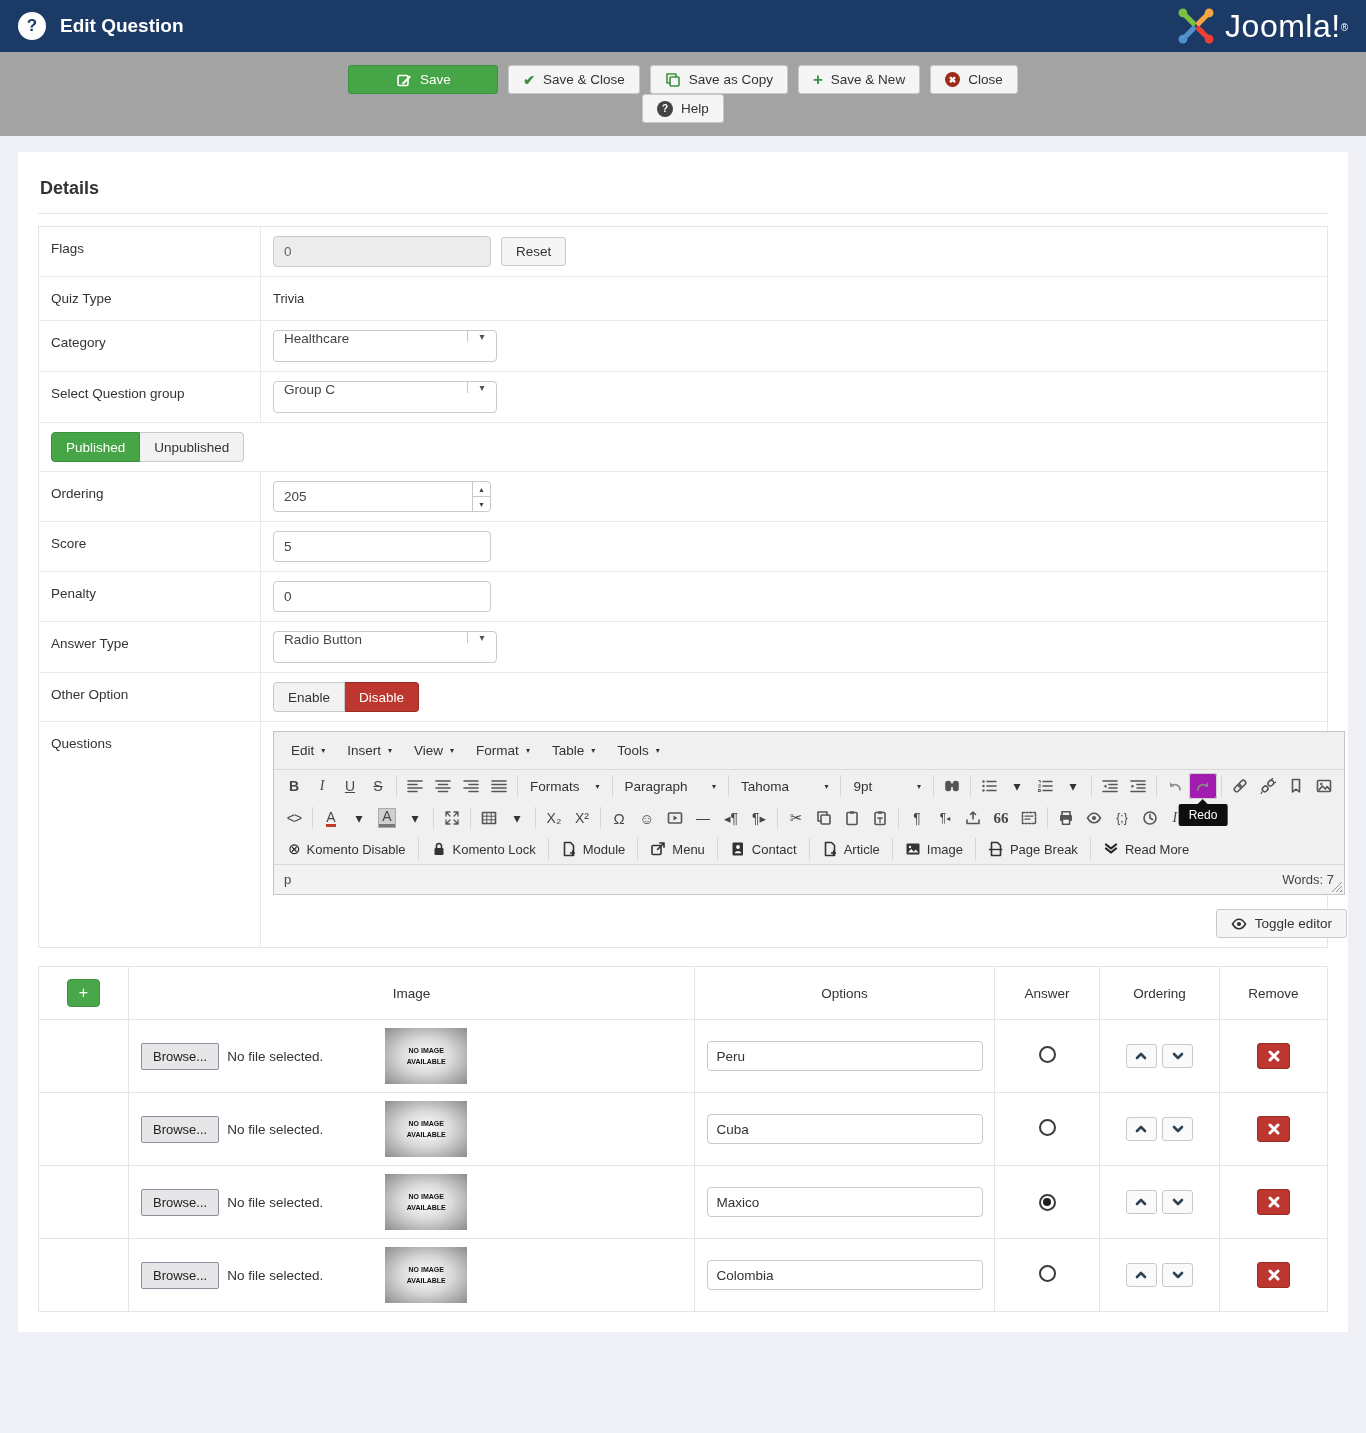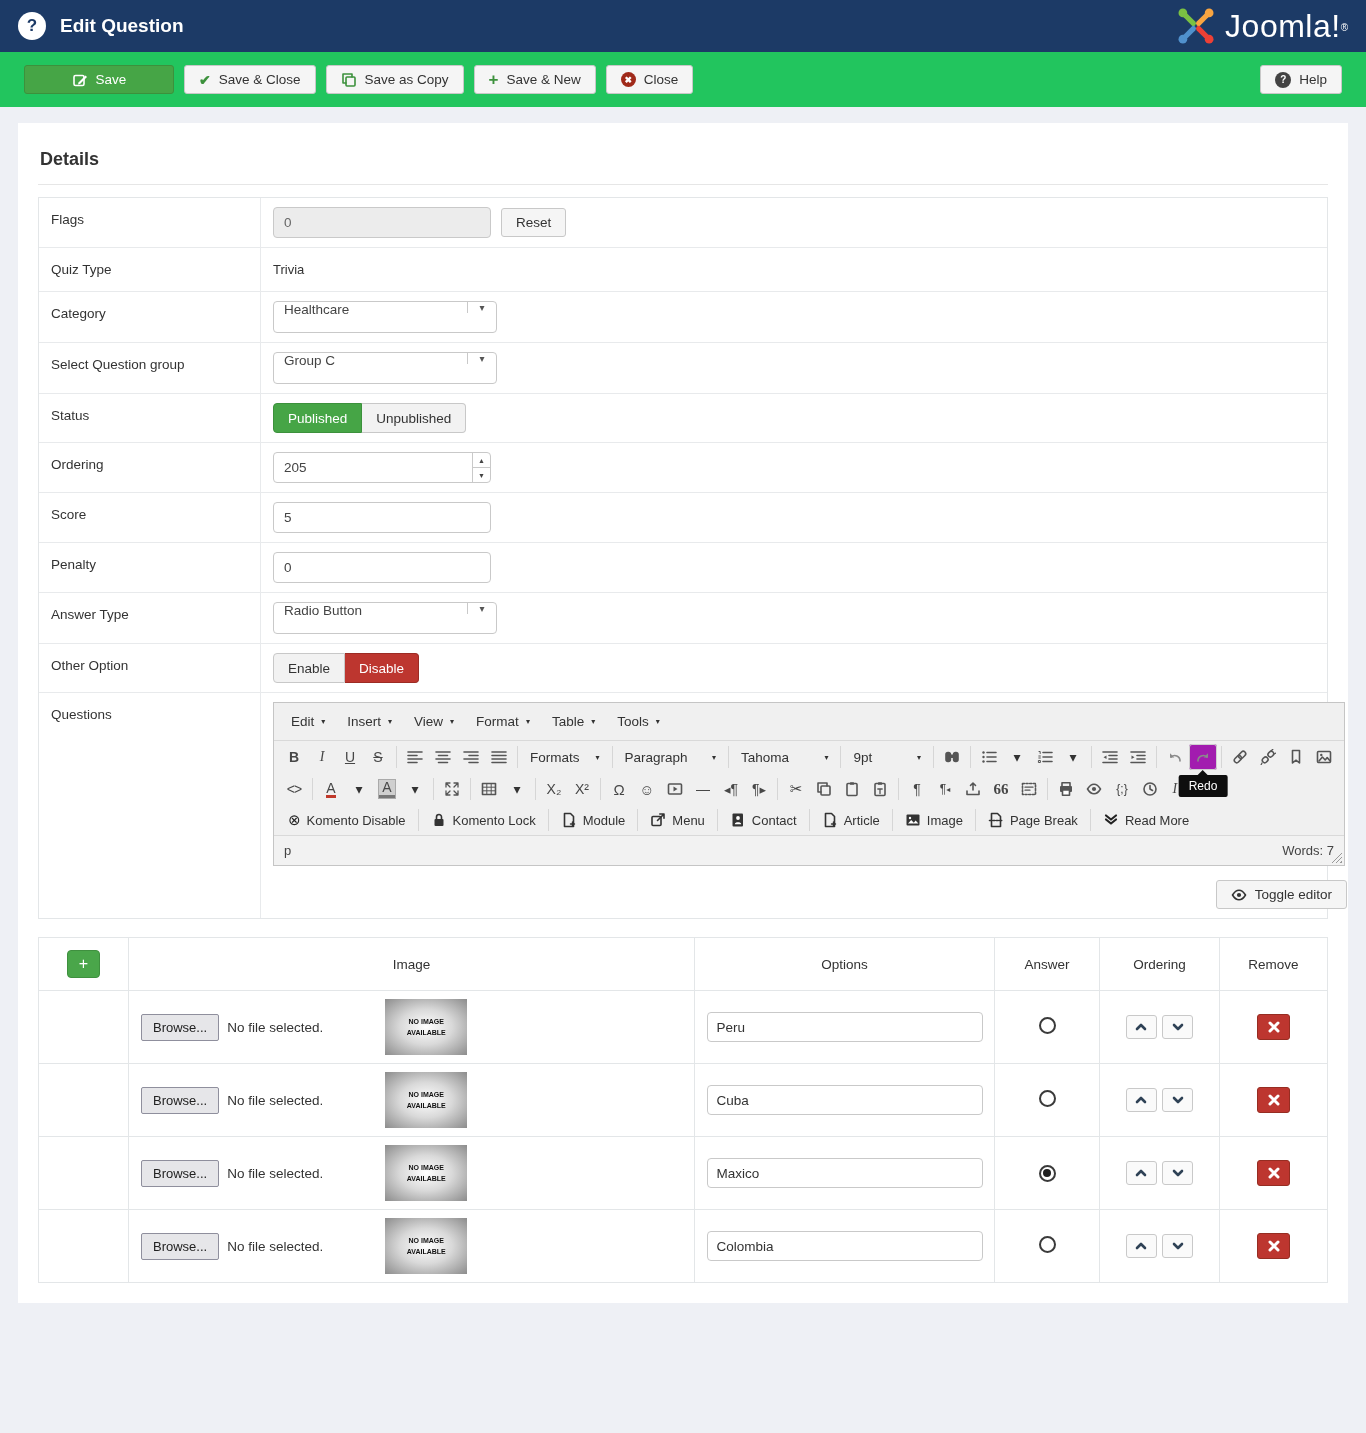--- a/index.html
+++ b/index.html
@@ -8,21 +8,21 @@
   
   .hdr { height:52px; background:#1c3a66; display:flex; align-items:center; justify-content:space-between; padding:0 18px; }
   .hdr-left { display:flex; align-items:center; gap:14px; }
   .q-badge { width:28px; height:28px; border-radius:50%; background:#fff; color:#1c3a66; font-weight:bold; font-size:17px; display:flex; align-items:center; justify-content:center; }
   .hdr-title { color:#fff; font-size:19px; font-weight:bold; }
   .logo { display:flex; align-items:center; gap:8px; }
   .logo-text { color:#fff; font-size:32px; letter-spacing:.5px; }
   .logo-reg { color:#fff; font-size:10px; vertical-align:super; }
 
   
-  .tb { background:#22c55e; padding:13px 24px; display:flex; align-items:center; justify-content:space-between; }
+  .tb { background:#a3a3a3; padding:13px 24px; display:flex; align-items:center; justify-content:space-between;flex-direction:column; }
   .tb-left { display:flex; gap:10px; }
   .btn { display:inline-flex; align-items:center; justify-content:center; gap:8px; height:29px; padding:0 14px; background:#f5f5f5; border:1px solid #c8c8c8; border-radius:3px; font-size:13.5px; color:#333; cursor:pointer; }
   .btn-save { background:#46a546; border-color:#3c913c; color:#fff; min-width:150px; }
   .icn-check { color:#3c913c; font-size:14px; font-weight:bold; }
   .icn-plus { color:#3c913c; font-size:17px; font-weight:bold; line-height:1; }
   .icn-close { width:15px; height:15px; border-radius:50%; background:#a02a1a; color:#fff; font-size:9px; font-weight:bold; display:flex; align-items:center; justify-content:center; }
   .icn-help { width:16px; height:16px; border-radius:50%; background:#434343; color:#fff; font-size:10px; font-weight:bold; display:flex; align-items:center; justify-content:center; }
 
   
   .card { background:#fff; margin:16px 18px 20px 18px; padding:20px; }
@@ -185,21 +185,20 @@
       <div class="dlabel">Select Question group</div>
       <div class="dval">
         <div class="select">
           <span class="sel-label">Group C</span>
           <span class="sel-caret">▾</span>
         </div>
       </div>
     </div>
 
     <div class="drow">
-      <div class="dlabel">Status</div>
       <div class="dval">
         <div class="tgl">
           <span class="t on-green">Published</span>
           <span class="t">Unpublished</span>
         </div>
       </div>
     </div>
 
     <div class="drow">
       <div class="dlabel">Ordering</div>

